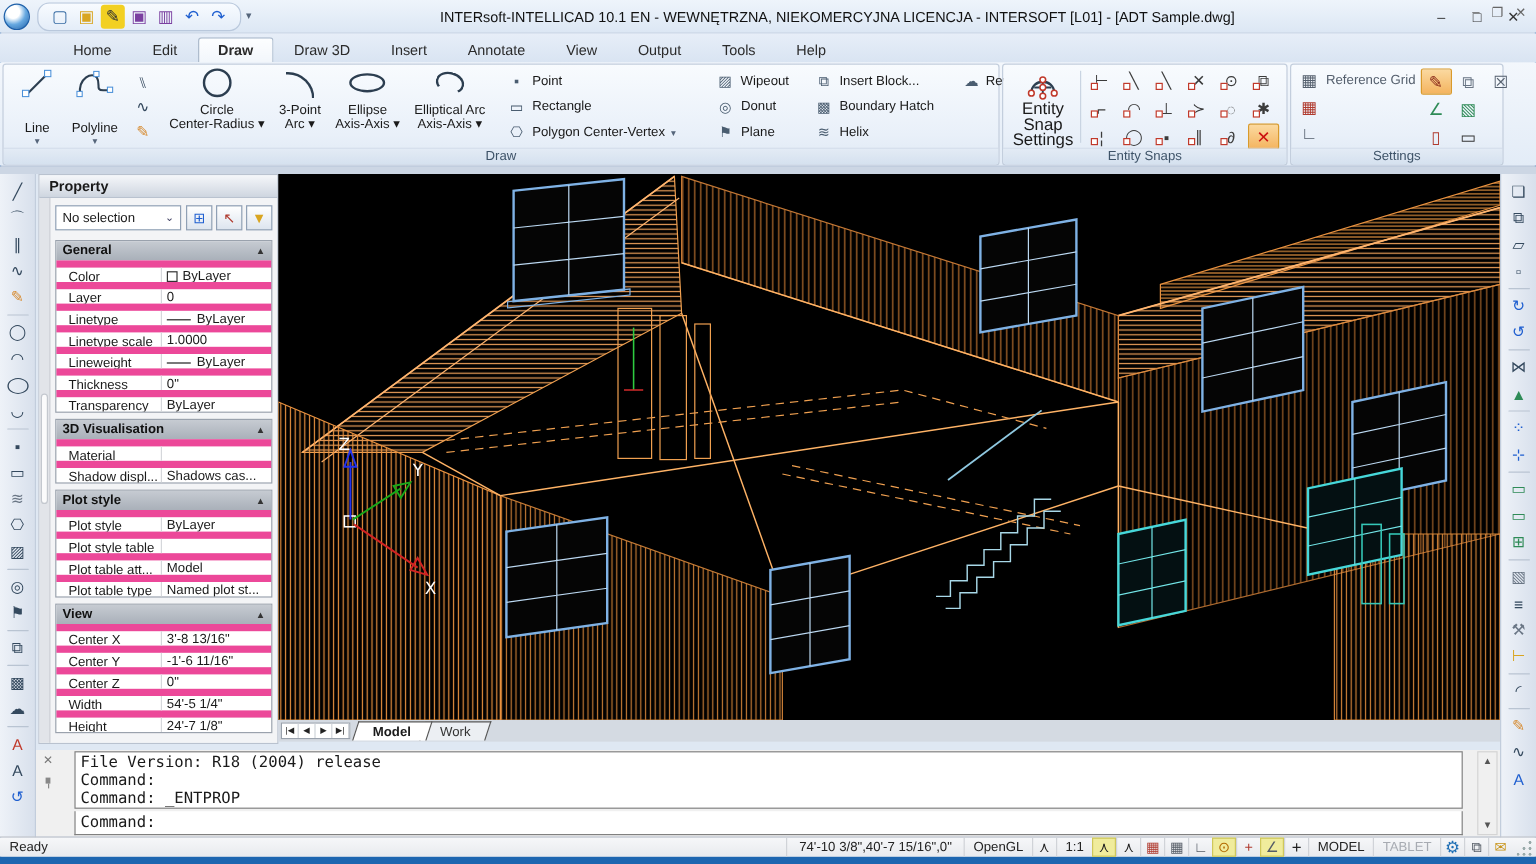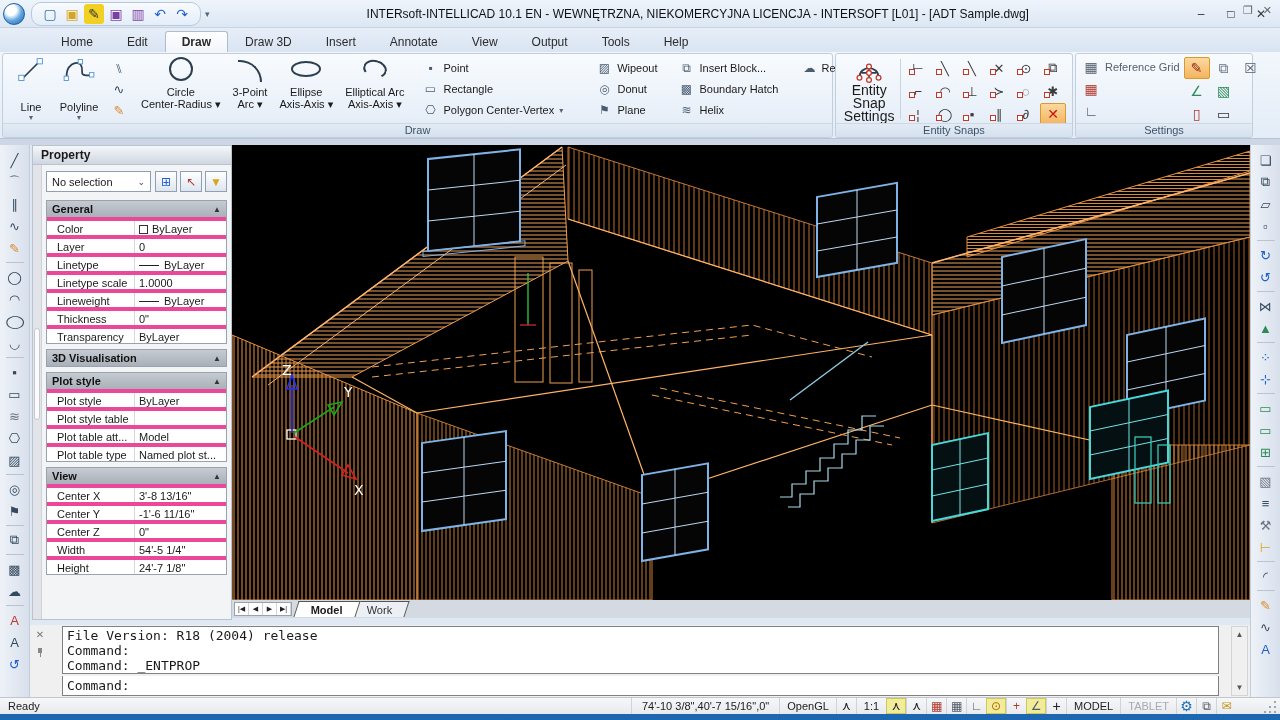--- a/index.html
+++ b/index.html
@@ -83,21 +83,21 @@
   .propscroll{width:9px;background:#e2e4e9;border-right:1px solid #cfd2d8;position:relative;}
   .propscroll::before{content:"";position:absolute;left:1px;right:1px;top:36%;height:90px;background:#fbfbfc;border:1px solid #c4c8cf;border-radius:4px;}
   .propcontent{flex:1;padding:6px 4px 0 4px;}
   .propctl{display:flex;align-items:center;gap:4px;margin-bottom:8px;}
   .propsel{flex:1;height:21px;background:#fff;border:1px solid #8fa0b5;display:flex;align-items:center;justify-content:space-between;padding:0 5px;font-size:11px;}
   .propsel .chev{font-size:9px;color:#446;}
   .pbtn{width:22px;height:21px;border:1px solid #8fa0b5;background:linear-gradient(#ffffff,#dde5ef);display:flex;align-items:center;justify-content:center;font-size:12px;}
   .psec{border:1px solid #9aa2ad;margin-bottom:5px;background:#fff;}
   .psechead{height:16px;background:linear-gradient(#c6cbd2,#a9b0b9);display:flex;align-items:center;justify-content:space-between;padding:0 5px;font-weight:bold;font-size:11px;color:#111;}
   .psechead .carr{font-size:8px;color:#333;}
-  .prow{display:flex;height:18px;border-top:4px solid #ec4899;font-size:11px;}
+  .prow{display:flex;height:18px;border-top:6px solid #ec4899;font-size:11px;}
   .plabel{width:88px;padding:2px 2px 0 10px;border-right:1px solid #d5d7db;white-space:nowrap;overflow:hidden;}
   .pval{flex:1;padding:2px 2px 0 4px;white-space:nowrap;overflow:hidden;display:flex;align-items:center;}
   .pic{display:none;}
   .has-swatch .pic{display:inline-block;width:9px;height:9px;border:1px solid #333;background:#fff;margin-right:4px;}
   .has-hline .pic{display:inline-block;width:20px;height:1px;background:#222;margin-right:5px;}
 
   
   .viewport{position:absolute;left:232px;top:145px;width:1018px;height:455px;background:#000;}
   .vtabs{position:absolute;left:232px;top:600px;width:1018px;height:18px;background:#d4dae2;display:flex;align-items:center;padding-left:2px;}
   .vnav{display:flex;border:1px solid #9aa2ad;background:#fff;height:14px;margin-right:4px;}
@@ -114,21 +114,21 @@
   .pin{width:8px;height:8px;position:relative;}
   .pin::before{content:"";position:absolute;left:2px;top:0;width:4px;height:5px;background:#888;}
   .pin::after{content:"";position:absolute;left:3.5px;top:5px;width:1px;height:4px;background:#888;}
   .cmdmain{flex:1;display:flex;flex-direction:column;padding:1px 12px;}
   .cmdhist{flex:1;background:#fff;border:1px solid #808080;font-family:"DejaVu Sans Mono","Liberation Mono",monospace;font-size:13px;line-height:15px;padding:1px 4px;overflow:hidden;}
   .cmdline{height:20px;background:#fff;border:1px solid #808080;border-top:none;font-family:"DejaVu Sans Mono","Liberation Mono",monospace;font-size:13px;padding:2px 4px;margin-top:2px;}
   .cmdscroll{width:17px;background:#f0f0f0;border:1px solid #d4d4d4;display:flex;flex-direction:column;justify-content:space-between;align-items:center;margin:1px 2px 1px 0;}
   .cmdscroll span{font-size:8px;color:#555;padding:3px 0;}
 
   
-  .statusbar{position:absolute;left:0;top:697px;width:1280px;height:23px;background:linear-gradient(#f6f7f9,#e8eaee);border-top:1px solid #c2c6cc;border-bottom:6px solid #1d66b0;display:flex;align-items:center;font-size:11px;color:#222;gap:24px;}
+  .statusbar{position:absolute;left:0;top:697px;width:1280px;height:23px;background:linear-gradient(#f6f7f9,#e8eaee);border-top:1px solid #c2c6cc;border-bottom:6px solid #1d66b0;display:flex;align-items:center;font-size:11px;color:#222;}
   .stready{padding-left:8px;flex:1;}
   .sticons{display:flex;align-items:center;height:17px;}
   .stitem{display:flex;align-items:center;justify-content:center;min-width:20px;height:16px;padding:0 3px;border-left:1px solid #d0d3d8;font-size:12px;}
   .stitem.txt{font-size:11px;padding:0 7px;}
   .stitem.wide{padding:0 10px;}
   .stitem.dim{color:#a7abb2;}
   .stitem.big{font-size:14px;}
   .stitem.hl{background:#f0ec9c;border:1px solid #cfc85a;}
   .stitem.hl2{background:#f0ec9c;border:1px solid #cfc85a;}
   .grip{width:14px;height:14px;margin:0 2px 0 4px;background:
@@ -495,20 +495,34 @@
                   <span>ByLayer</span>
                 </span>
               </div>
           </div>
         </div>
 
         <div class="psec">
           <div class="psechead">
             <span>3D Visualisation</span>
             <span class="carr">▲</span>
+          </div>
+          <div>
+            <div class="prow">
+                <span class="plabel">Material</span>
+                <span class="pval">
+                  <span></span>
+                </span>
+              </div>
+              <div class="prow">
+                <span class="plabel">Shadow displ...</span>
+                <span class="pval">
+                  <span>Shadows cas...</span>
+                </span>
+              </div>
           </div>
         </div>
 
         <div class="psec">
           <div class="psechead">
             <span>Plot style</span>
             <span class="carr">▲</span>
           </div>
           <div>
             <div class="prow">

